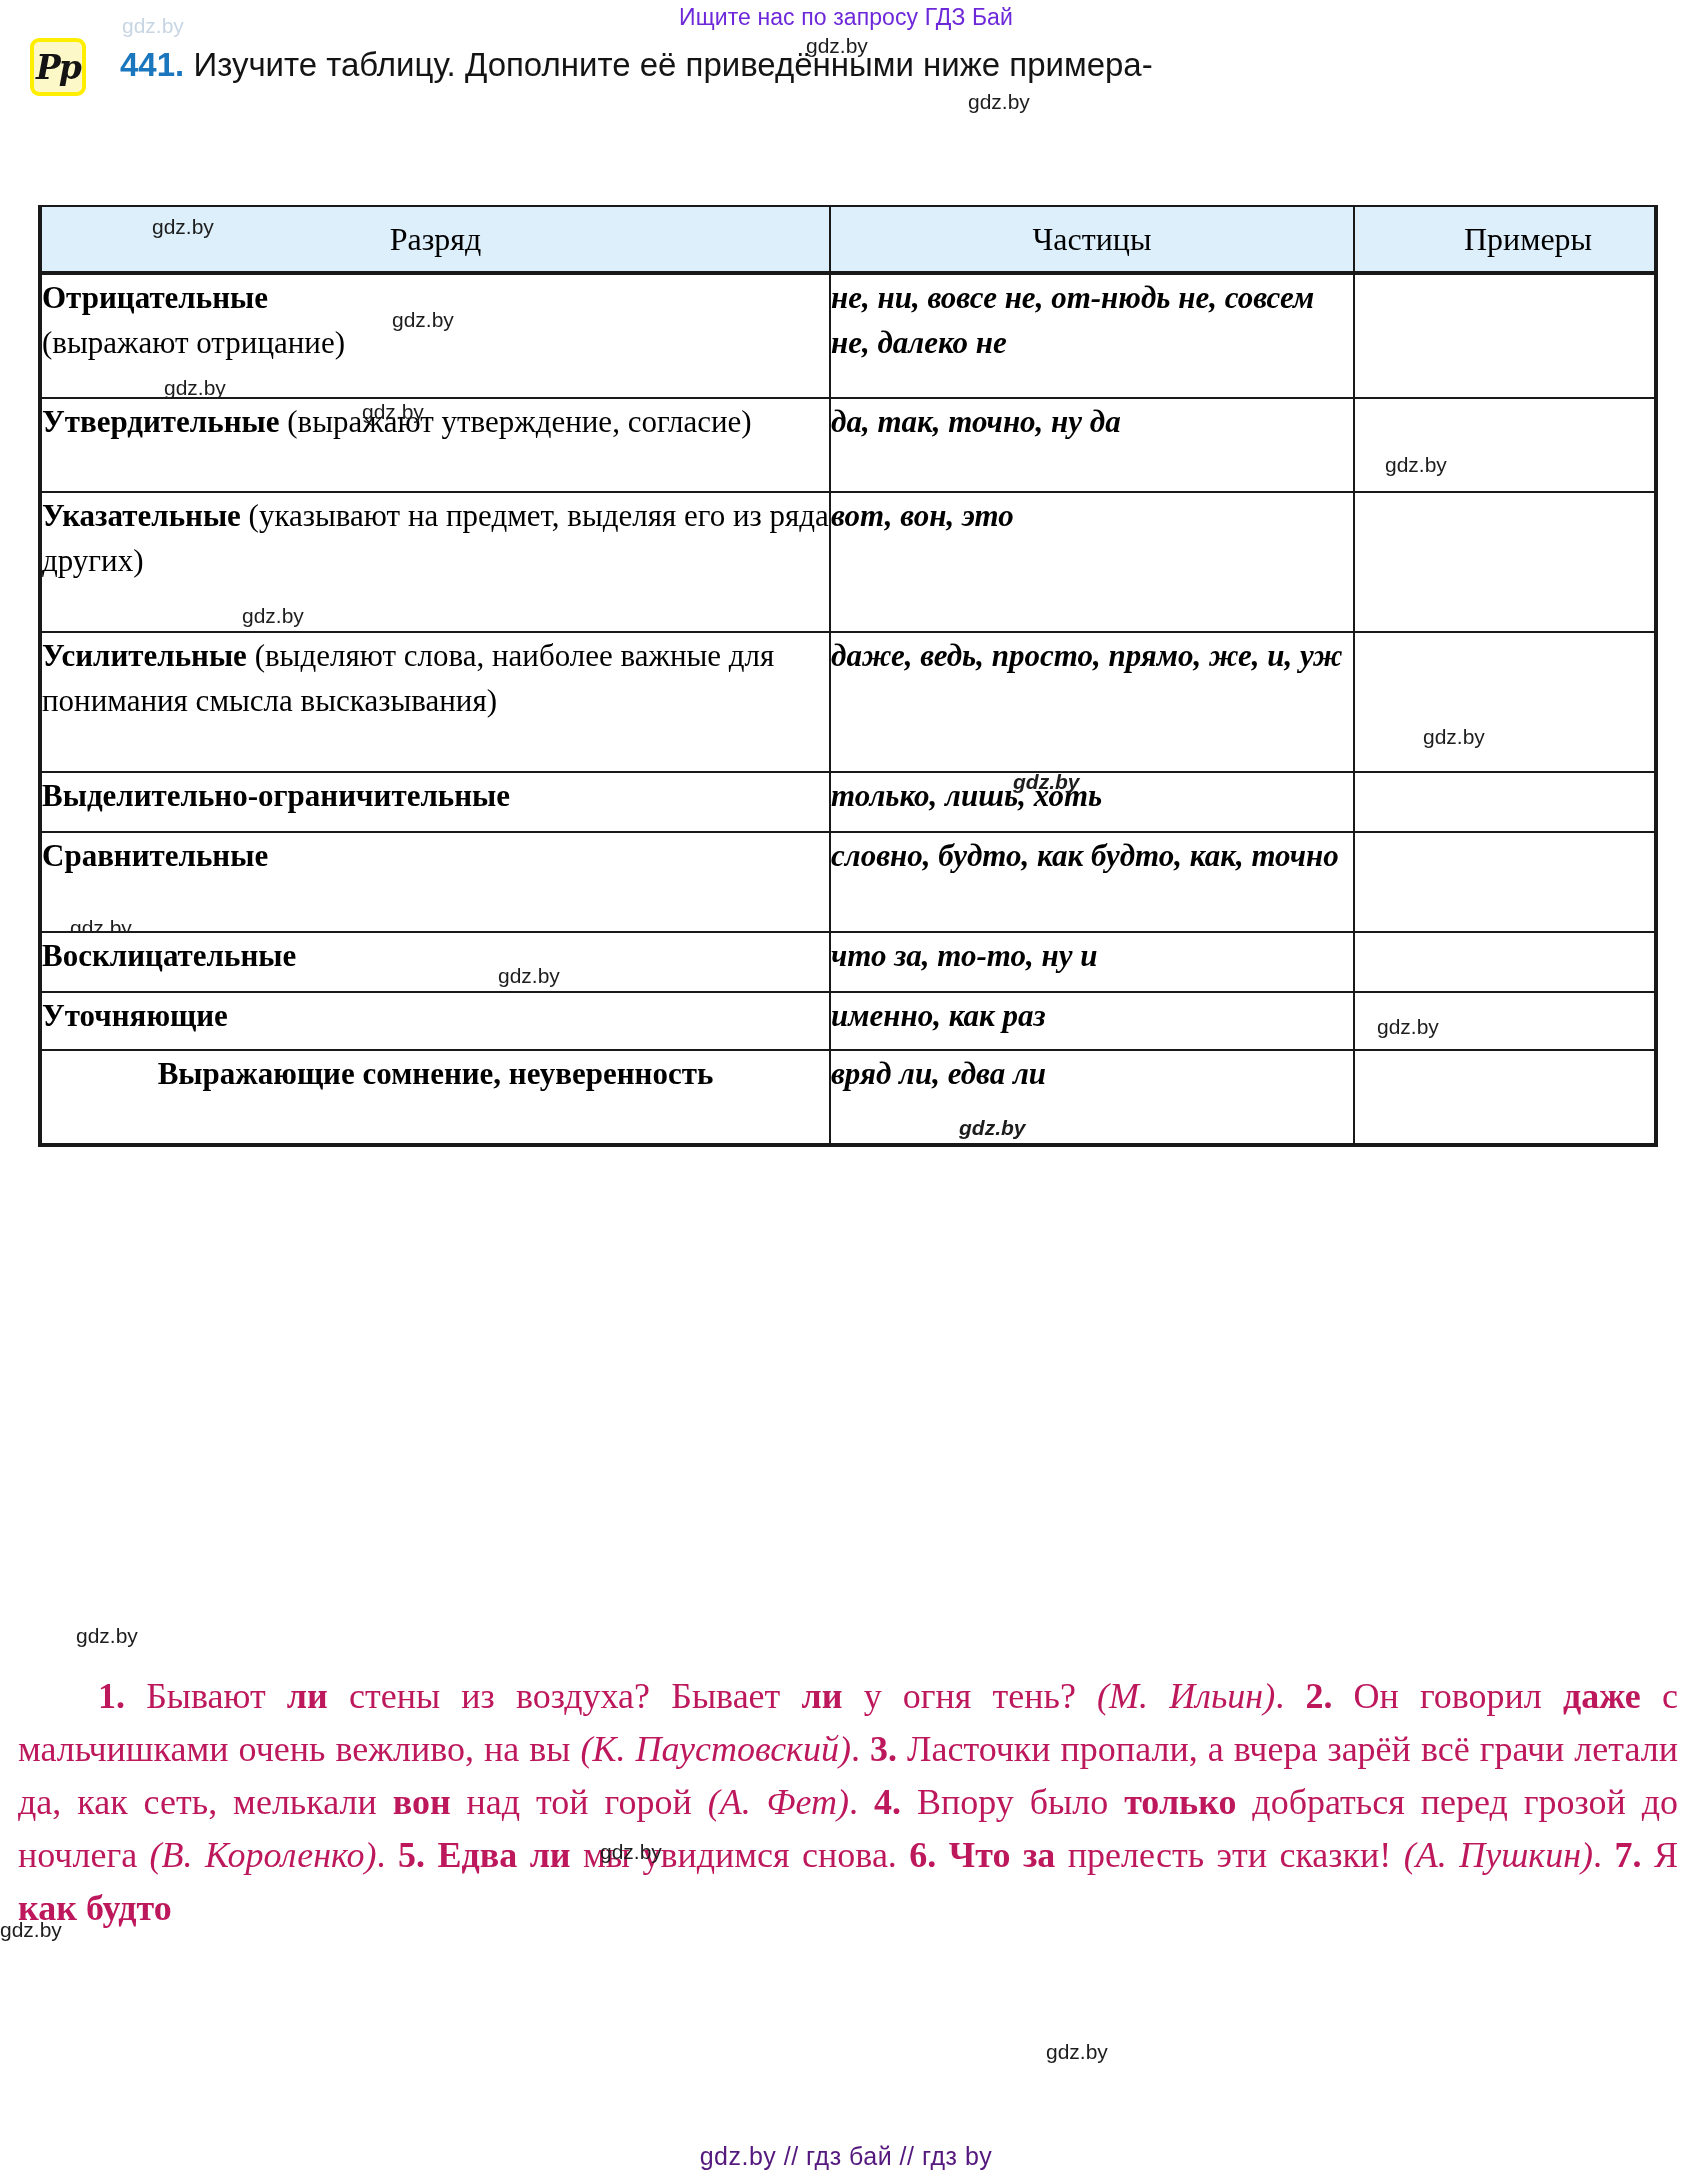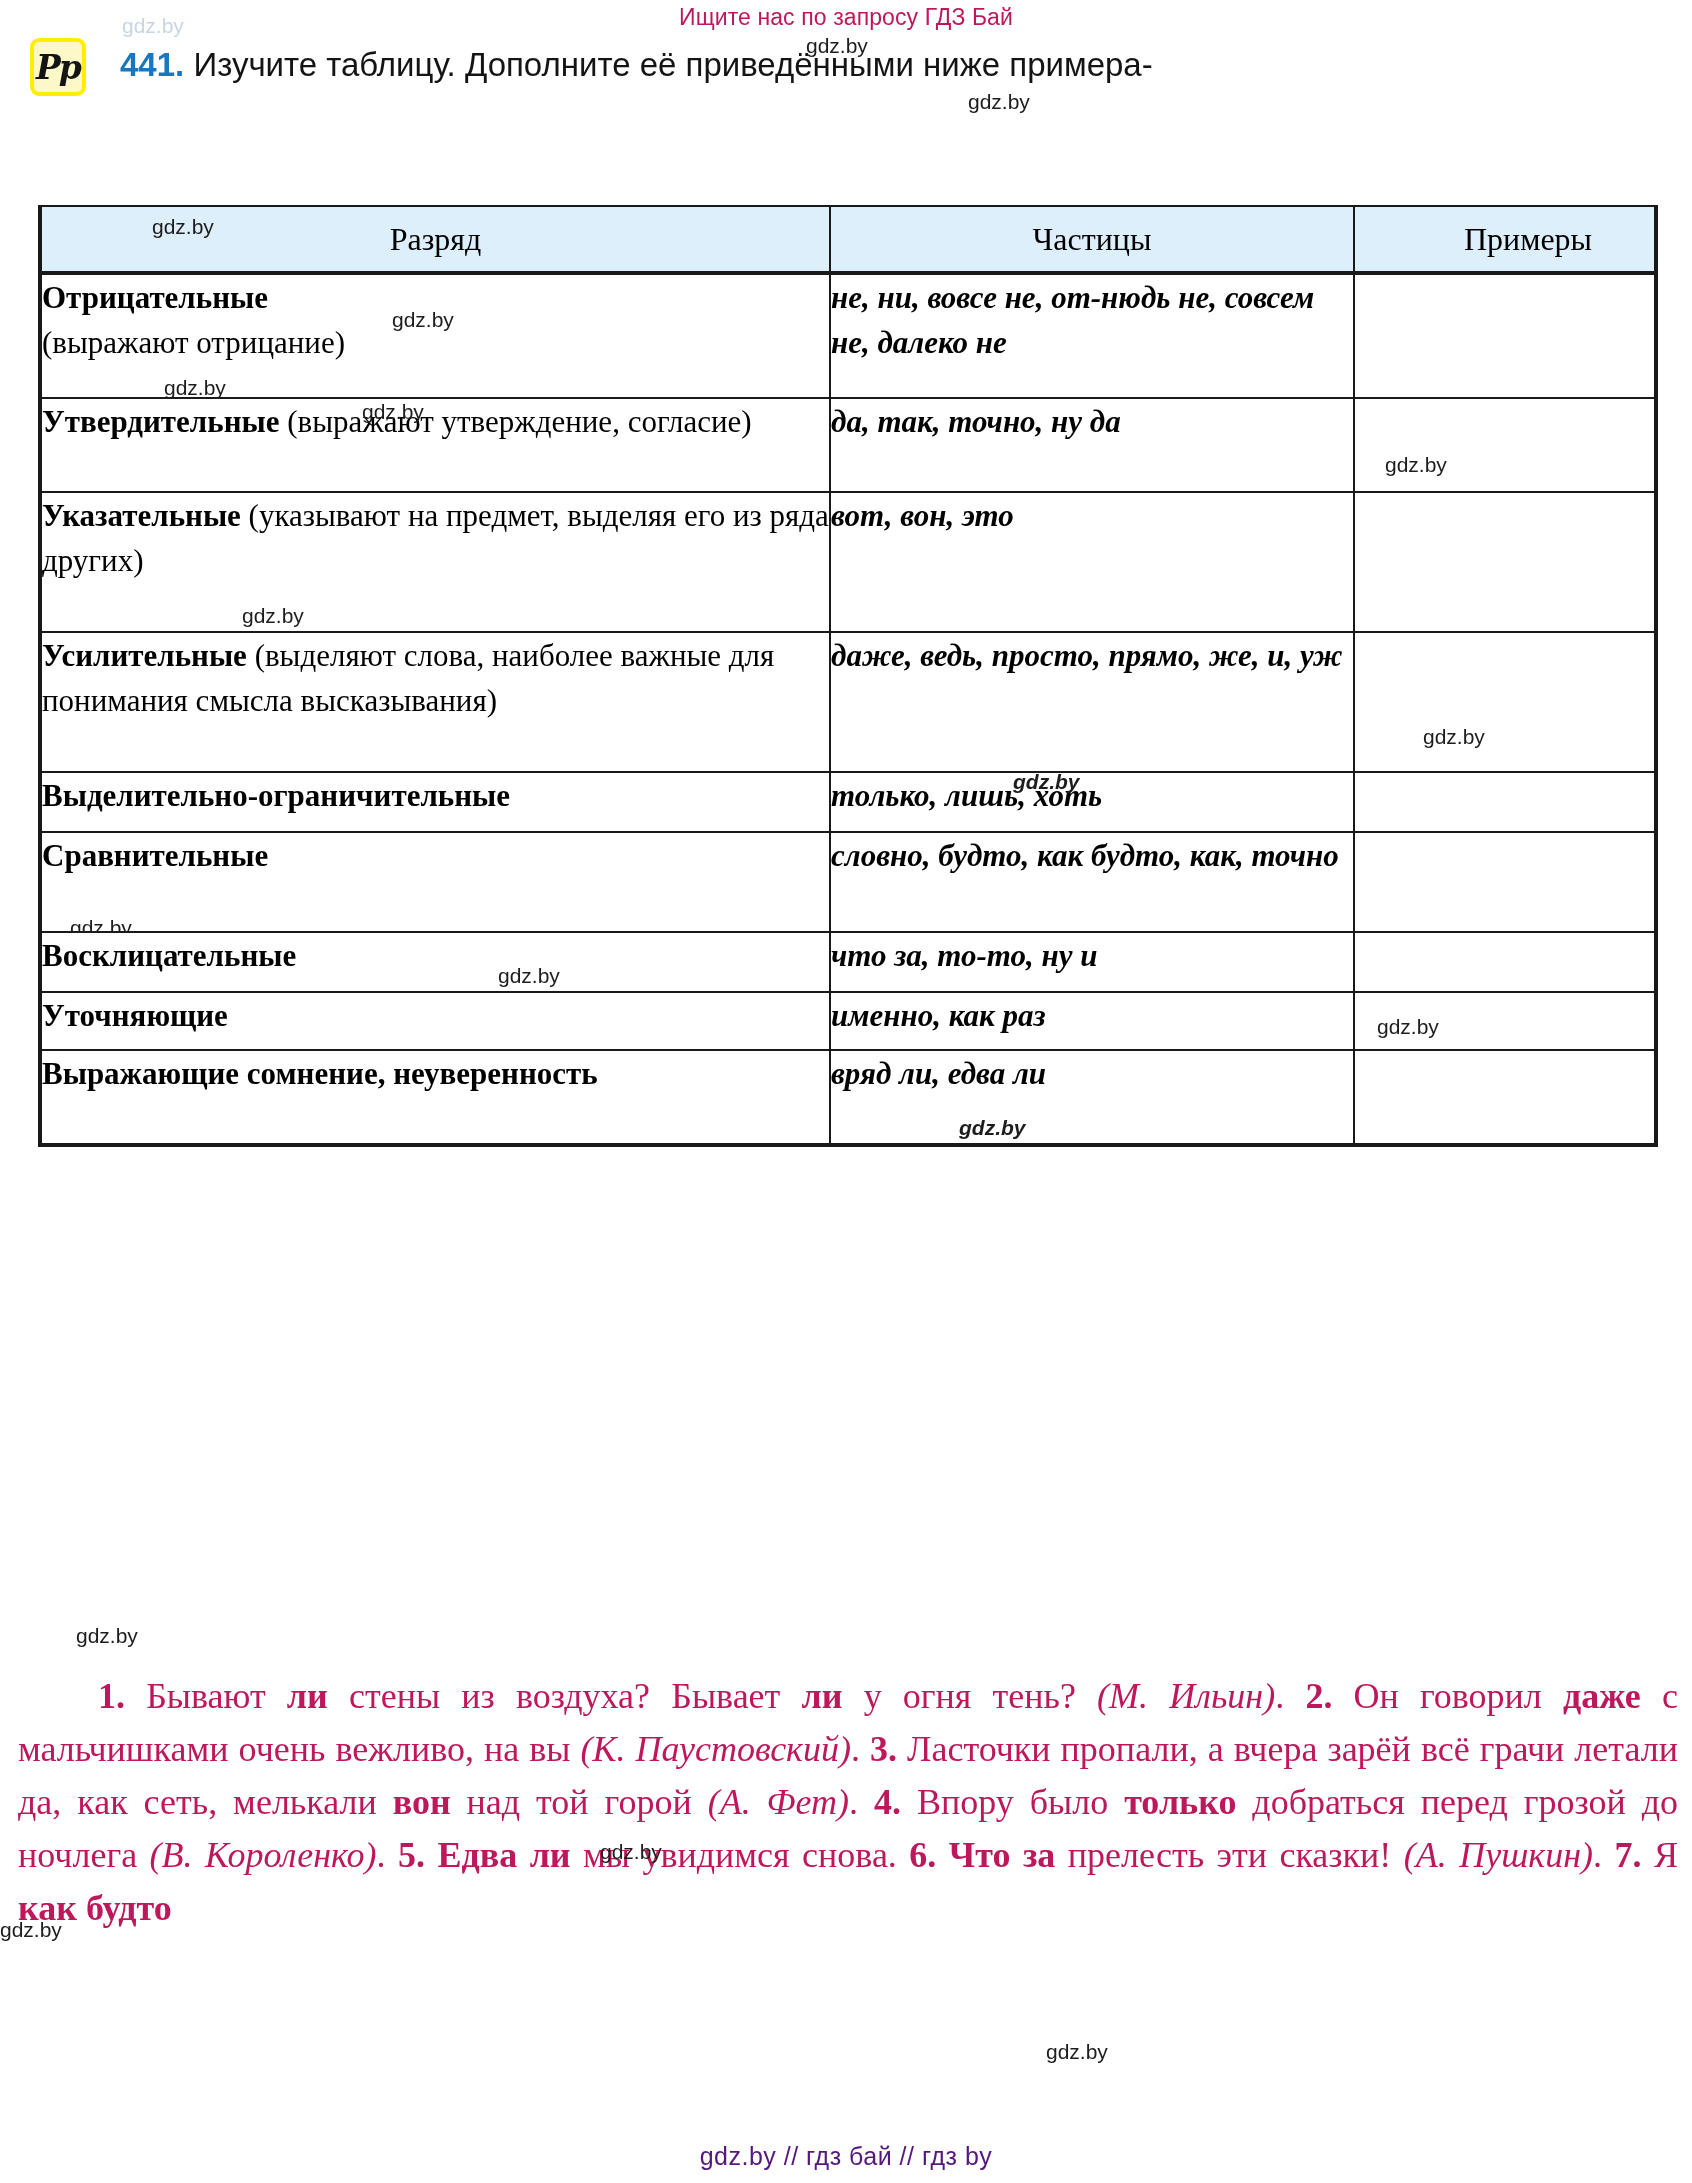--- a/index.html
+++ b/index.html
@@ -19,21 +19,21 @@
 
   
   .promo-banner {
     position: absolute;
     top: 4px;
     left: 0;
     width: 100%;
     text-align: center;
     font-family: "Liberation Sans", sans-serif;
     font-size: 23px;
-    color: #be185d;
+    color: #6d28d9;
     letter-spacing: 0.1px;
   }
 
   
   .wm {
     position: absolute;
     font-family: "Liberation Sans", sans-serif;
     font-size: 21px;
     color: #1d1d1d;
     white-space: nowrap;
@@ -288,21 +288,21 @@
           <span class="nm">Уточняющие</span>
         </td>
         <td class="cell-chastitsy">именно, как раз</td>
         <td class="cell-primery">
           <span class="wm" style="left:22px; top:22px;">gdz.by</span>
           <span></span>
         </td>
       </tr>
 
       <tr>
-        <td class="cell-razryad" style="height:92px;">
+        <td class="cell-razryad" style="height:92px;text-align:center;">
           <span class="nm">Выражающие сомнение, неуверенность</span>
         </td>
         <td class="cell-chastitsy">
           <span>вряд ли, едва ли</span>
           <span class="wm" style="left:128px; top:54px;">gdz.by</span>
         </td>
         <td class="cell-primery"></td>
       </tr>
 
     </tbody>

